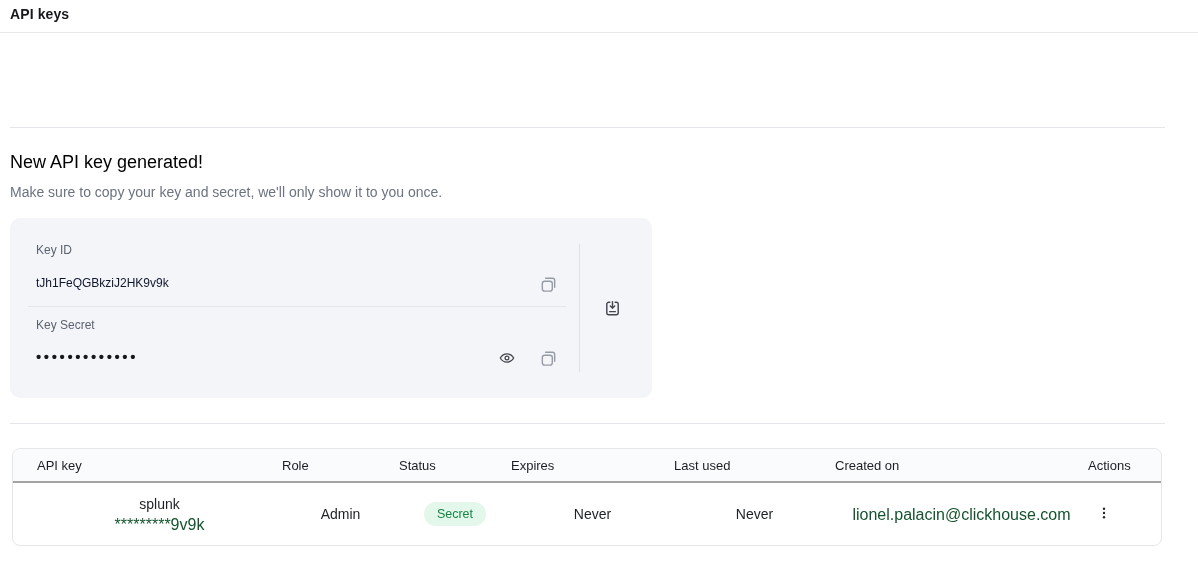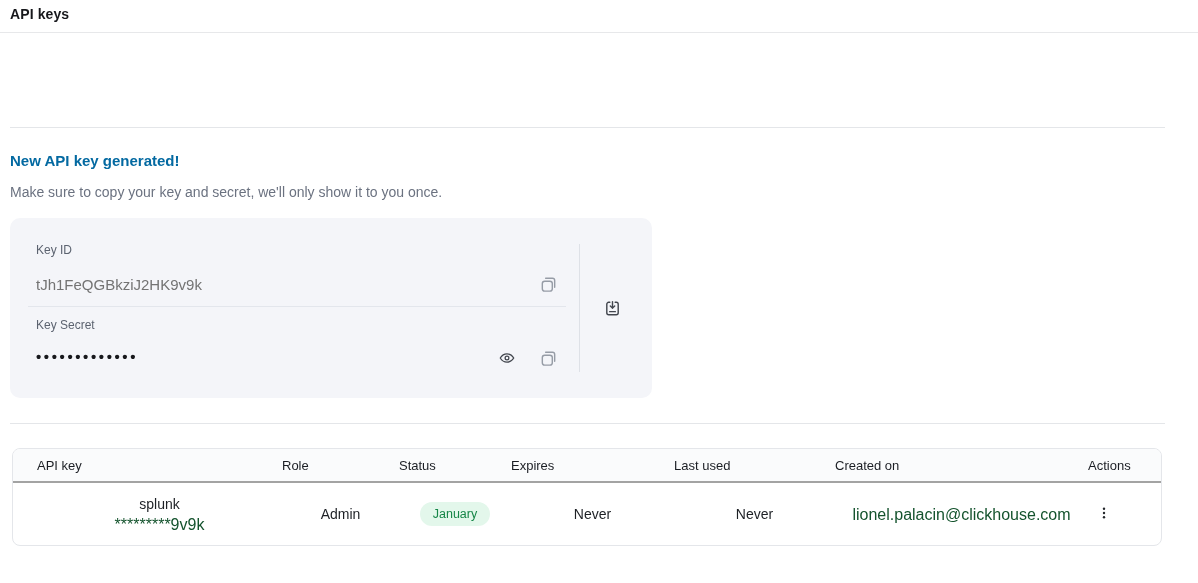--- a/index.html
+++ b/index.html
@@ -16,29 +16,29 @@
   
   .page-title{position:absolute;left:10px;top:6px;font-size:14px;font-weight:700;color:#17181c;letter-spacing:.1px;}
   .divider{position:absolute;height:1px;background:#e7e8ea;}
   .divider.d1{top:32px;left:0;width:1198px;}
   .divider.d2{top:127px;left:10px;width:1155px;background:#e4e6e9;}
   .divider.d3{top:423px;left:10px;width:1155px;background:#e4e6e9;}
   .page-desc{position:absolute;left:10px;top:66px;width:830px;font-size:13.8px;line-height:21px;color:#26282d;}
   .link{color:var(--link);text-decoration:none;cursor:pointer;}
 
   
-  .banner-title{position:absolute;left:10px;top:152px;font-size:15px;font-weight:700;color:#0369a1;}
+  .banner-title{position:absolute;left:10px;top:152px;font-size:18px;font-weight:400;color:#000000;}
   .banner-sub{position:absolute;left:10px;top:184px;font-size:14px;color:#6b7280;}
 
   
   .key-card{position:absolute;left:10px;top:218px;width:642px;height:180px;background:var(--card-bg);border-radius:10px;text-align:center;}
   .kc-label{position:absolute;left:26px;font-size:12px;color:#5c6370;}
   .kc-label.l1{top:25px;}
   .kc-label.l2{top:100px;}
-  .kc-value{position:absolute;left:26px;top:58px;font-size:15px;color:#737373;}
+  .kc-value{position:absolute;left:26px;top:58px;font-size:12px;color:#0f172a;}
   .kc-masked{position:absolute;left:26px;top:130px;font-size:15px;font-weight:700;color:#17181c;letter-spacing:2.6px;}
   .kc-hr{position:absolute;left:18px;top:88px;width:538px;height:1px;background:#e3e6ec;}
   .kc-vdiv{position:absolute;left:569px;top:26px;width:1px;height:128px;background:#dee1e7;}
   .icon-btn{position:absolute;width:24px;height:24px;border:none;background:transparent;display:flex;align-items:center;justify-content:center;cursor:pointer;border-radius:5px;padding:0;}
   .btn-copy-id{left:526px;top:54px;}
   .btn-eye{left:485px;top:128px;}
   .btn-copy-secret{left:526px;top:128px;}
   .btn-download{left:586px;top:74px;width:32px;height:32px;}
   .icon-btn svg{display:block;}
 
@@ -127,21 +127,21 @@
       <span>Created on</span>
       <span>Actions</span>
     </div>
     <div class="tgrid trow">
       <span>
         <span class="cell-line1" style="display:block;">splunk</span>
         <span class="cell-sub cell-line2" style="display:block;">*********9v9k</span>
       </span>
       <span>Admin</span>
       <span>
-        <span class="badge">January</span>
+        <span class="badge">Secret</span>
       </span>
       <span>Never</span>
       <span>Never</span>
       <span>
         <span class="cell-sub cell-line2" style="display:block;">lionel.palacin@clickhouse.com</span>
       </span>
       <span class="actions-cell">
         <button class="kebab-btn">
           <span>
             <svg width="16" height="16" viewBox="0 0 20 20" fill="#23262b">

